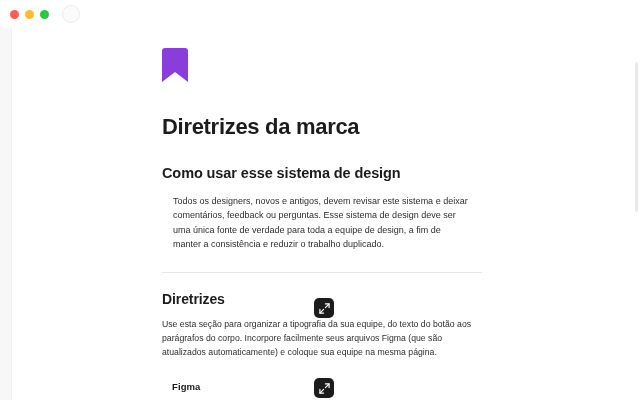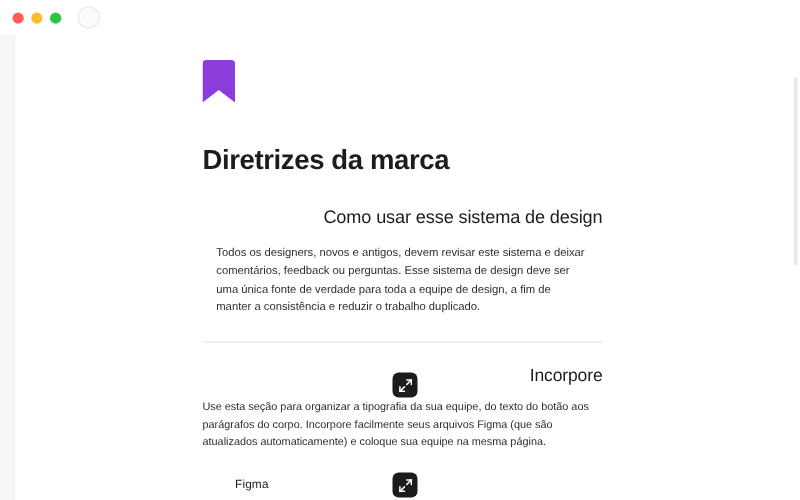--- a/index.html
+++ b/index.html
@@ -109,26 +109,25 @@
   .h1 {
     font-size: 22px;
     font-weight: bold;
     color: #1c1c1c;
     letter-spacing: -0.3px;
     margin: 0 0 26px 0;
     line-height: 1.15;
   }
   .h2 {
     font-size: 14.5px;
-    font-weight: normal;
+    font-weight: bold;
     color: #1c1c1c;
     letter-spacing: -0.1px;
     margin: 0 0 10px 0;
     line-height: 1.2;
-    text-align: right;
   }
   .body-text {
     font-size: 9px;
     line-height: 1.62;
     color: #2e2e2e;
     margin: 11px;
   }
 
   .rule {
     border: 0;
@@ -152,24 +151,23 @@
   
   .embed {
     position: relative;
     margin-left: 10px;
     height: 26px;
     display: flex;
     align-items: center;
   }
   .embed-label {
     font-size: 9.5px;
-    font-weight: normal;
+    font-weight: bold;
     color: #1c1c1c;
     letter-spacing: 0.1px;
-    margin-left: 16px;
   }
 
   .embed-btn {
     position: absolute;
     width: 20px;
     height: 20px;
     border-radius: 5px;
     background: #1c1c1c;
     display: flex;
     align-items: center;
@@ -221,21 +219,21 @@
         <path d="M3 0 H23 A3 3 0 0 1 26 3 V34 L13 24 L0 34 V3 A3 3 0 0 1 3 0 Z" fill="#8b3ddb"></path>
       </svg>
 
       <h1 class="h1">Diretrizes da marca</h1>
 
       <h2 class="h2">Como usar esse sistema de design</h2>
       <p class="body-text">Todos os designers, novos e antigos, devem revisar este sistema e deixar comentários, feedback ou perguntas. Esse sistema de design deve ser uma única fonte de verdade para toda a equipe de design, a fim de manter a consistência e reduzir o trabalho duplicado.</p>
 
       <hr class="rule">
 
-      <h2 class="h2 typography">Incorpore</h2>
+      <h2 class="h2 typography">Diretrizes</h2>
       <p class="italic-text">Use esta seção para organizar a tipografia da sua equipe, do texto do botão aos parágrafos do corpo. Incorpore facilmente seus arquivos Figma (que são atualizados automaticamente) e coloque sua equipe na mesma página.</p>
 
       <div class="embed">
         <span class="embed-label">Figma</span>
       </div>
 
     </div>
 
     <div class="embed-btn" id="expand-btn-1">
       <svg width="11" height="11" viewBox="0 0 12 12" aria-hidden="true">

